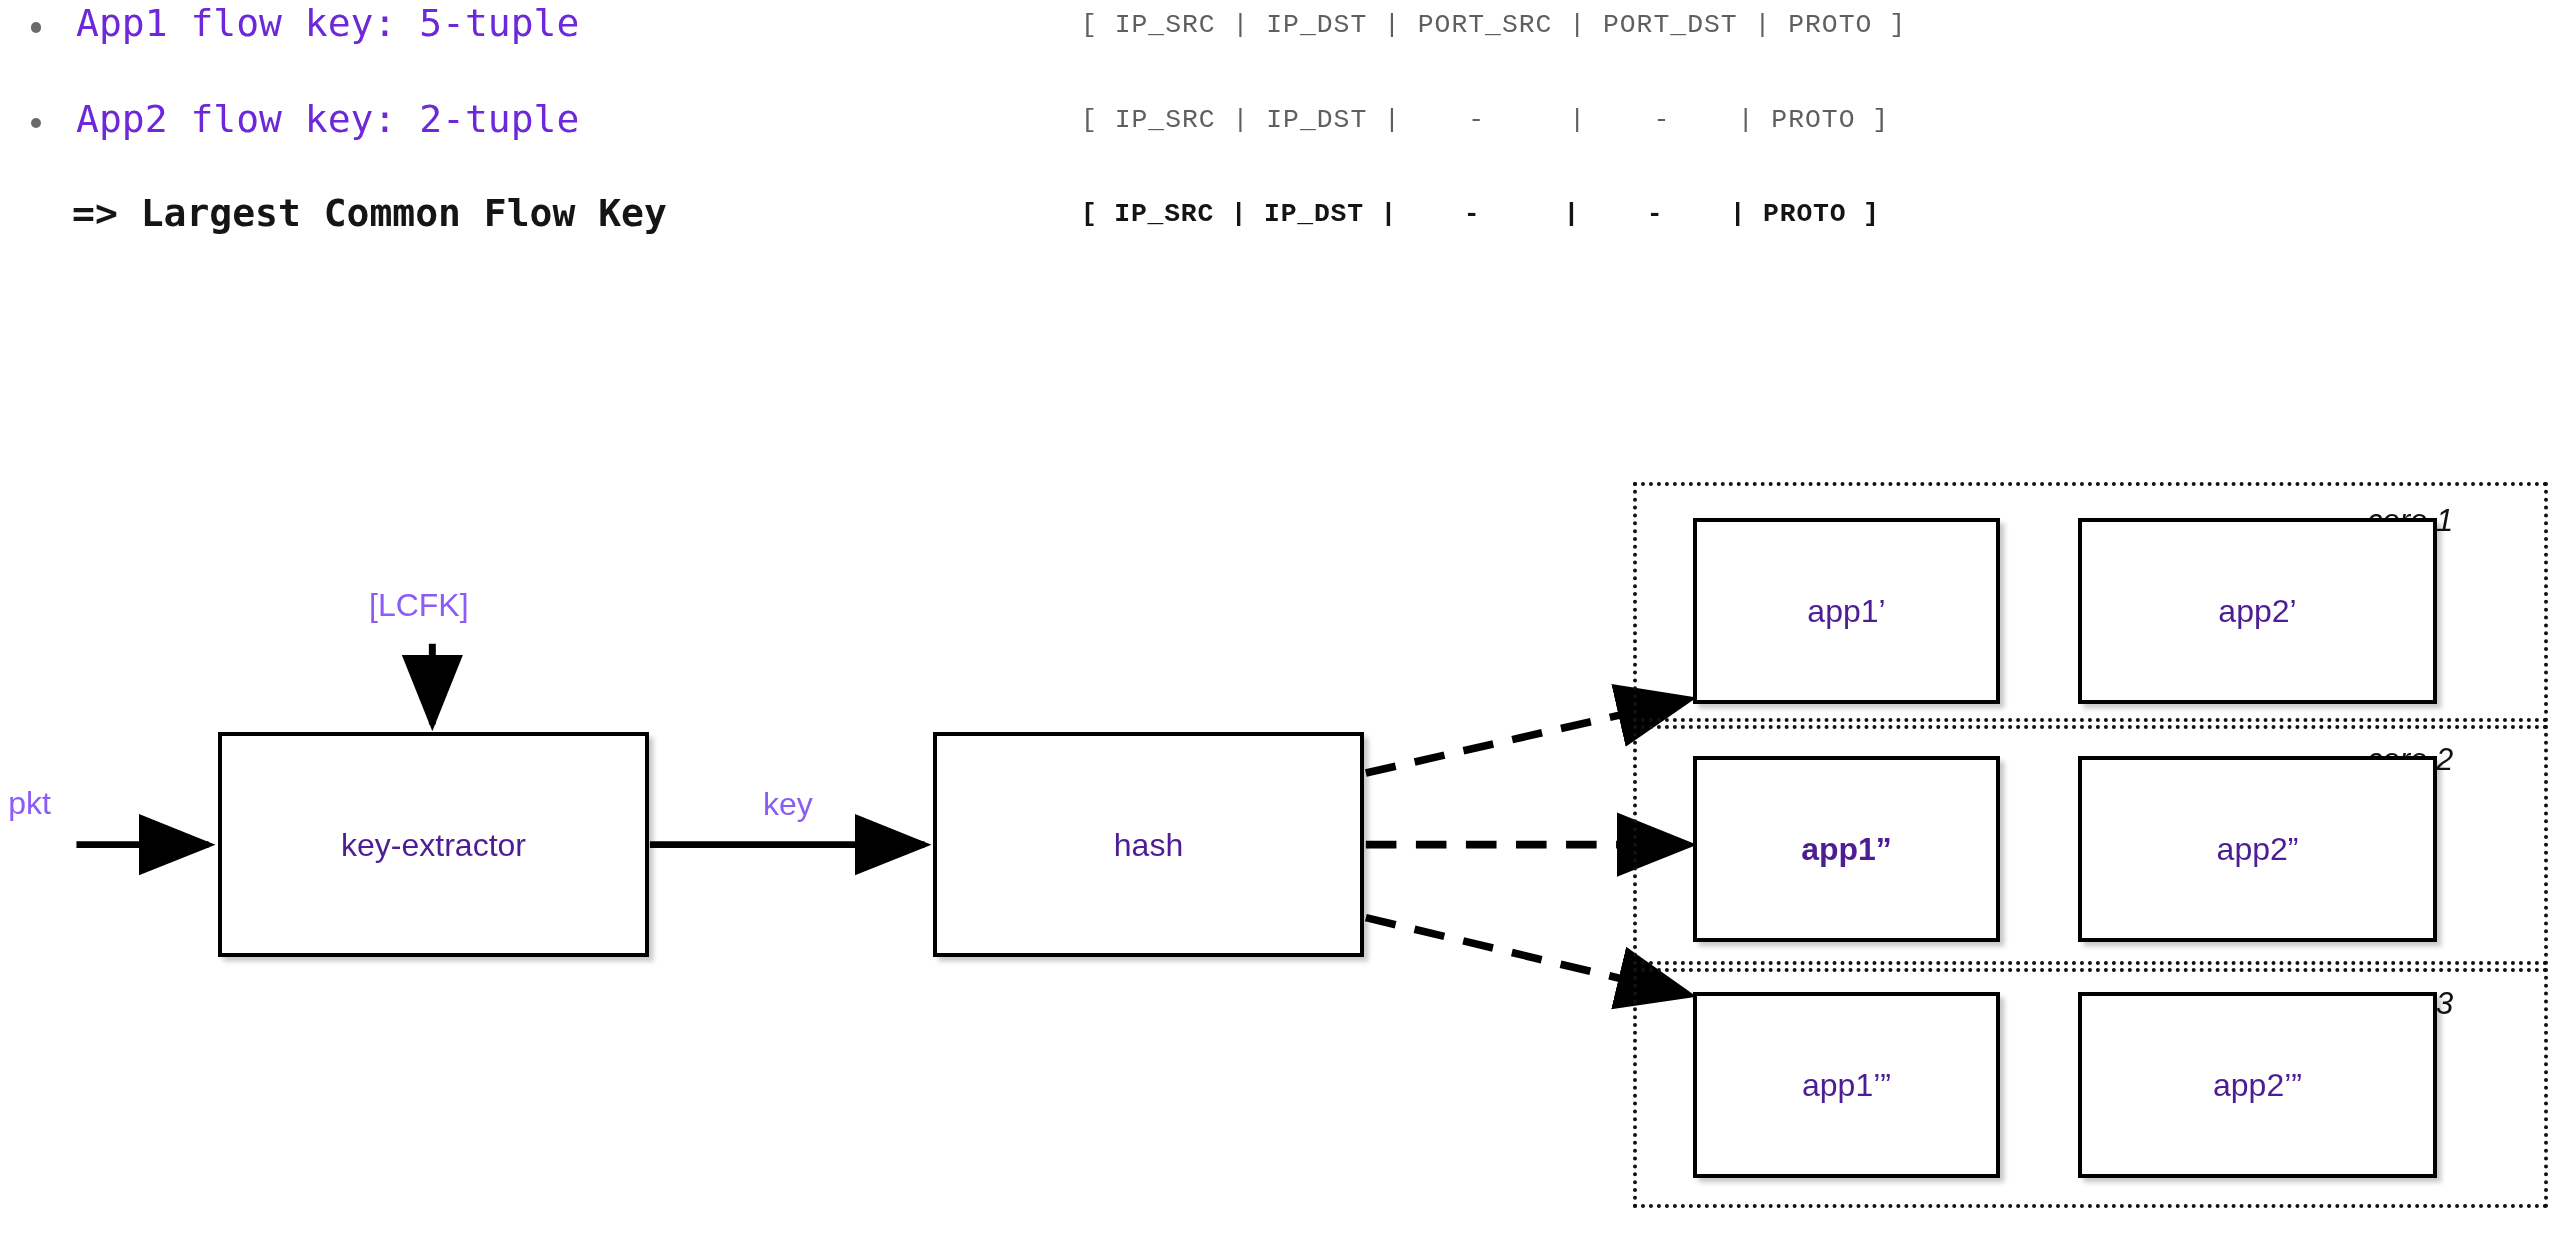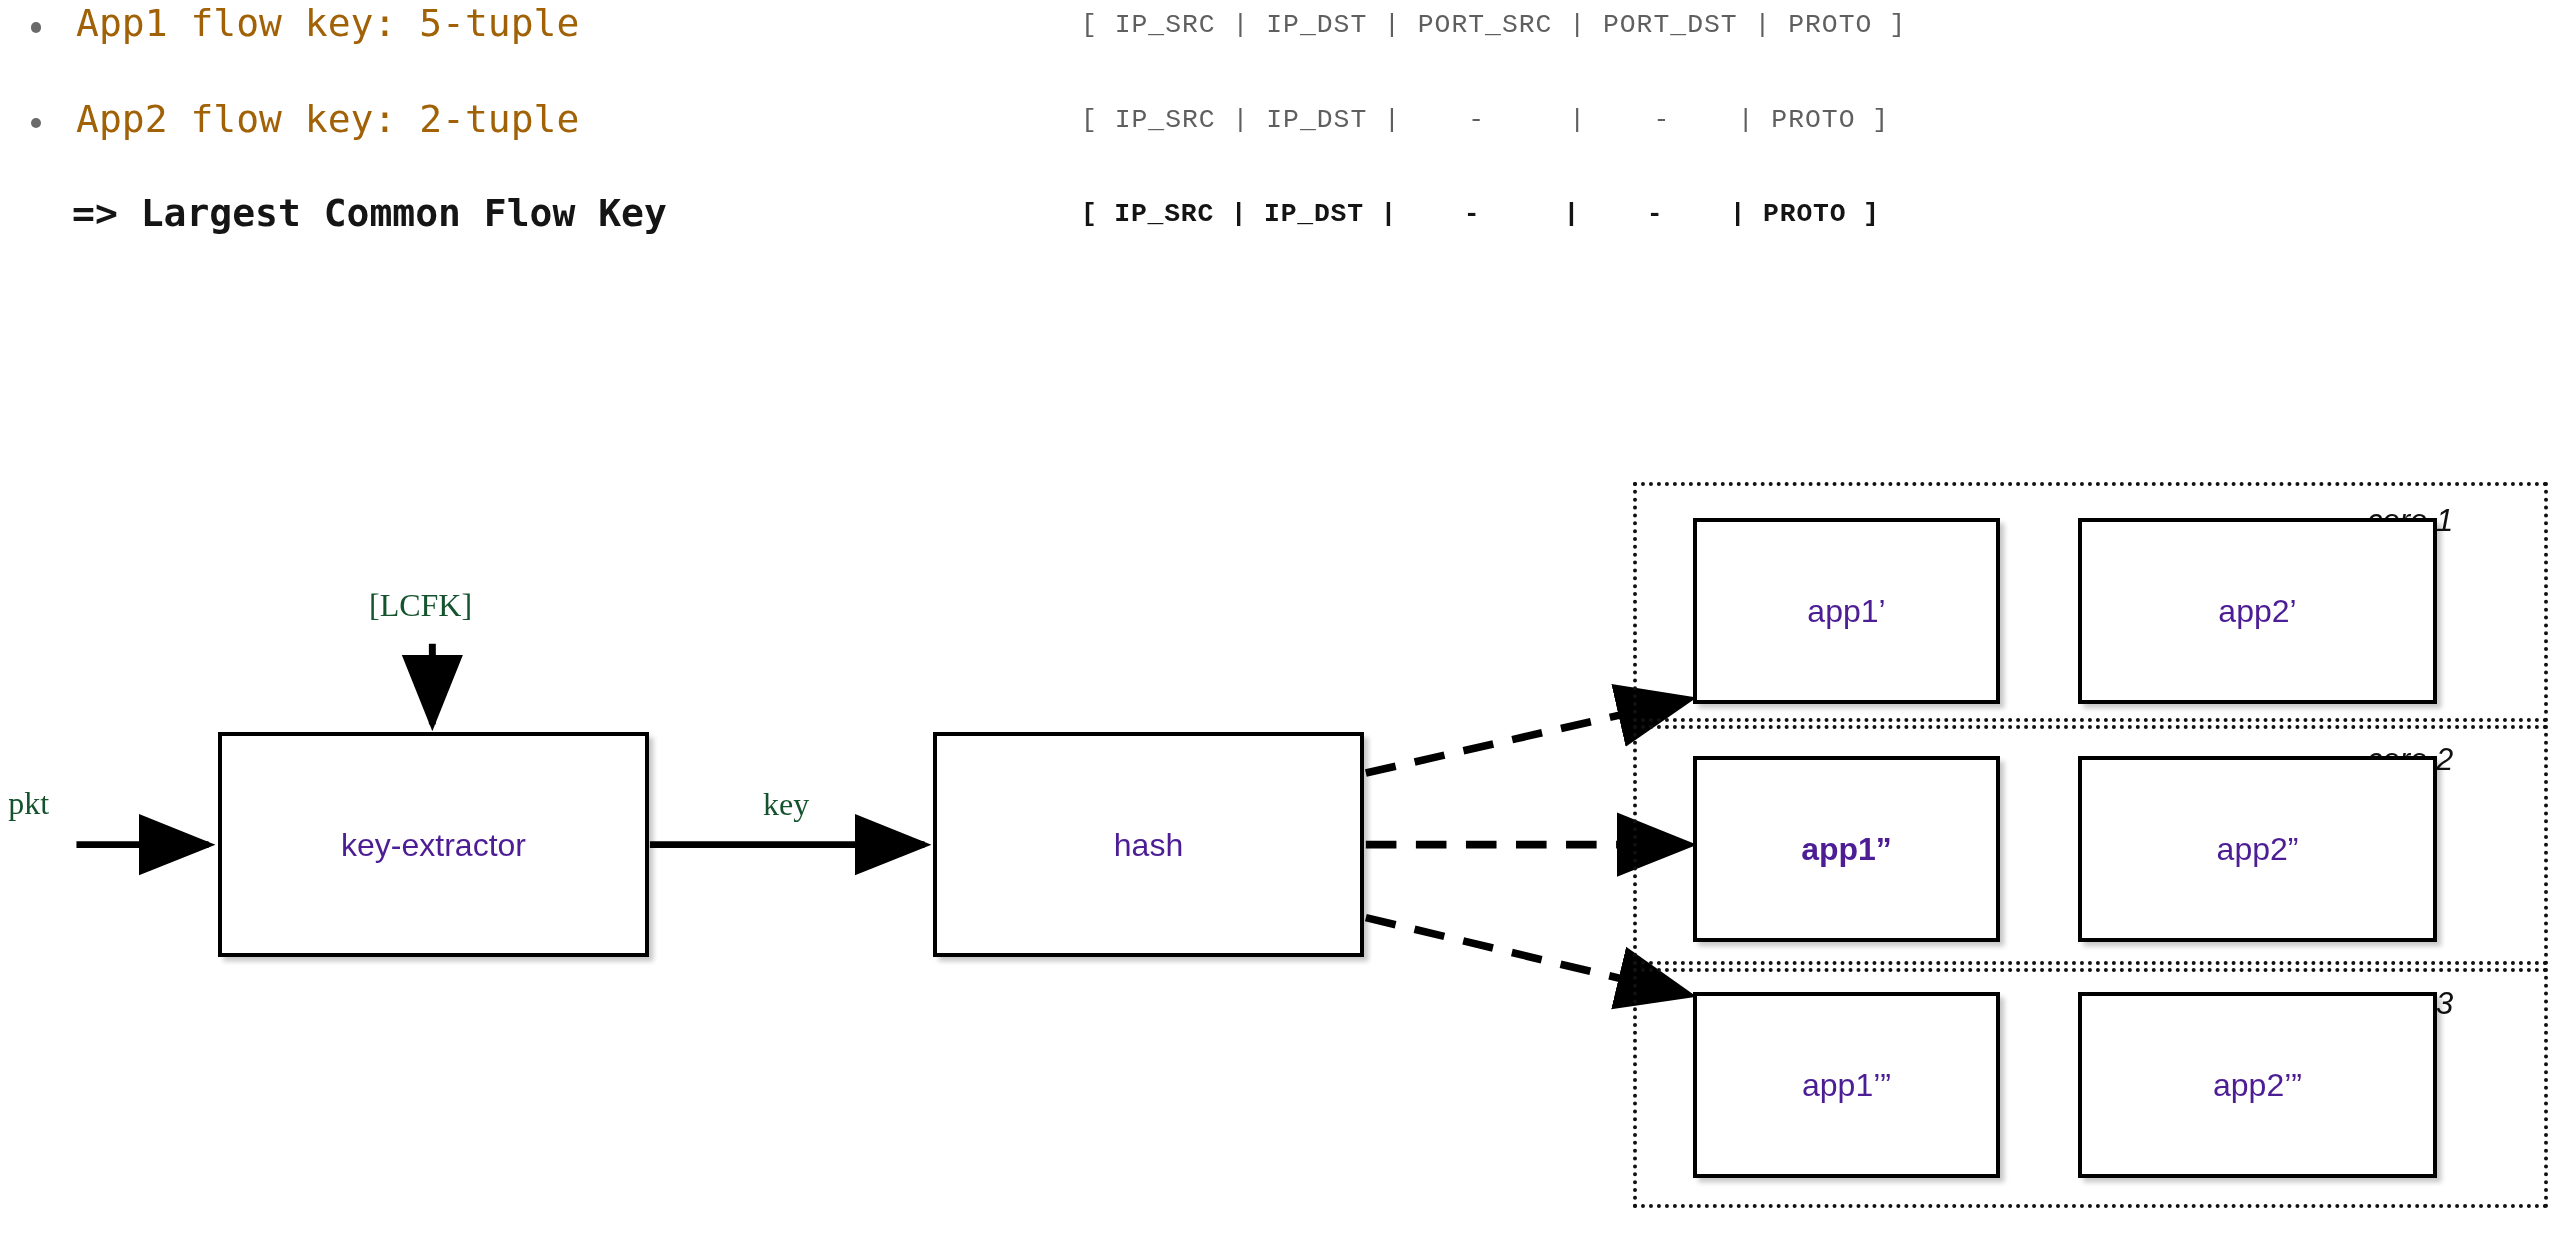--- a/index.html
+++ b/index.html
@@ -13,21 +13,21 @@
   #bullets{position:absolute;left:0;top:0;width:2576px;height:292px;}
 
   .brow{position:absolute;left:0;width:2576px;height:60px;}
   .brow .bdot{
     position:absolute;left:31px;top:16.7px;width:10.4px;height:10.4px;
     border-radius:50%;background:#6a6a6a;
   }
   .brow .blabel{
     position:absolute;left:76px;top:-4.2px;
     font-family:"DejaVu Sans Mono", monospace;
-    font-size:38px;color:#a16207;white-space:pre;
+    font-size:38px;color:#6d28d9;white-space:pre;
   }
   .brow .blabel.bold{
     color:#151515;font-weight:bold;left:72px;
   }
   .brow .btuple{
     position:absolute;left:1081px;top:4.2px;
     font-family:Liberation Mono, monospace;
     font-size:26.4px;color:#5f5f5f;white-space:pre;letter-spacing:1px;
   }
   .brow .btuple.bold{color:#141414;font-weight:bold;letter-spacing:0.8px;}
@@ -55,22 +55,22 @@
     background:transparent;
   }
   .corelabel{
     position:absolute;
     font-family:"Liberation Sans", sans-serif;
     font-style:italic;font-size:31px;color:#111111;white-space:nowrap;
   }
 
   .edgelabel{
     position:absolute;
-    font-family:Liberation Serif, serif;
-    font-size:32px;color:#14532d;white-space:nowrap;
+    font-family:Liberation Sans, sans-serif;
+    font-size:32px;color:#8b5cf6;white-space:nowrap;
   }
 </style>
 </head>
 <body>
 
 <div id="bullets">
 
   <div class="brow" style="top:5.6px;">
     <span class="bdot"></span>
     <span class="blabel">App1 flow key: 5-tuple</span>

